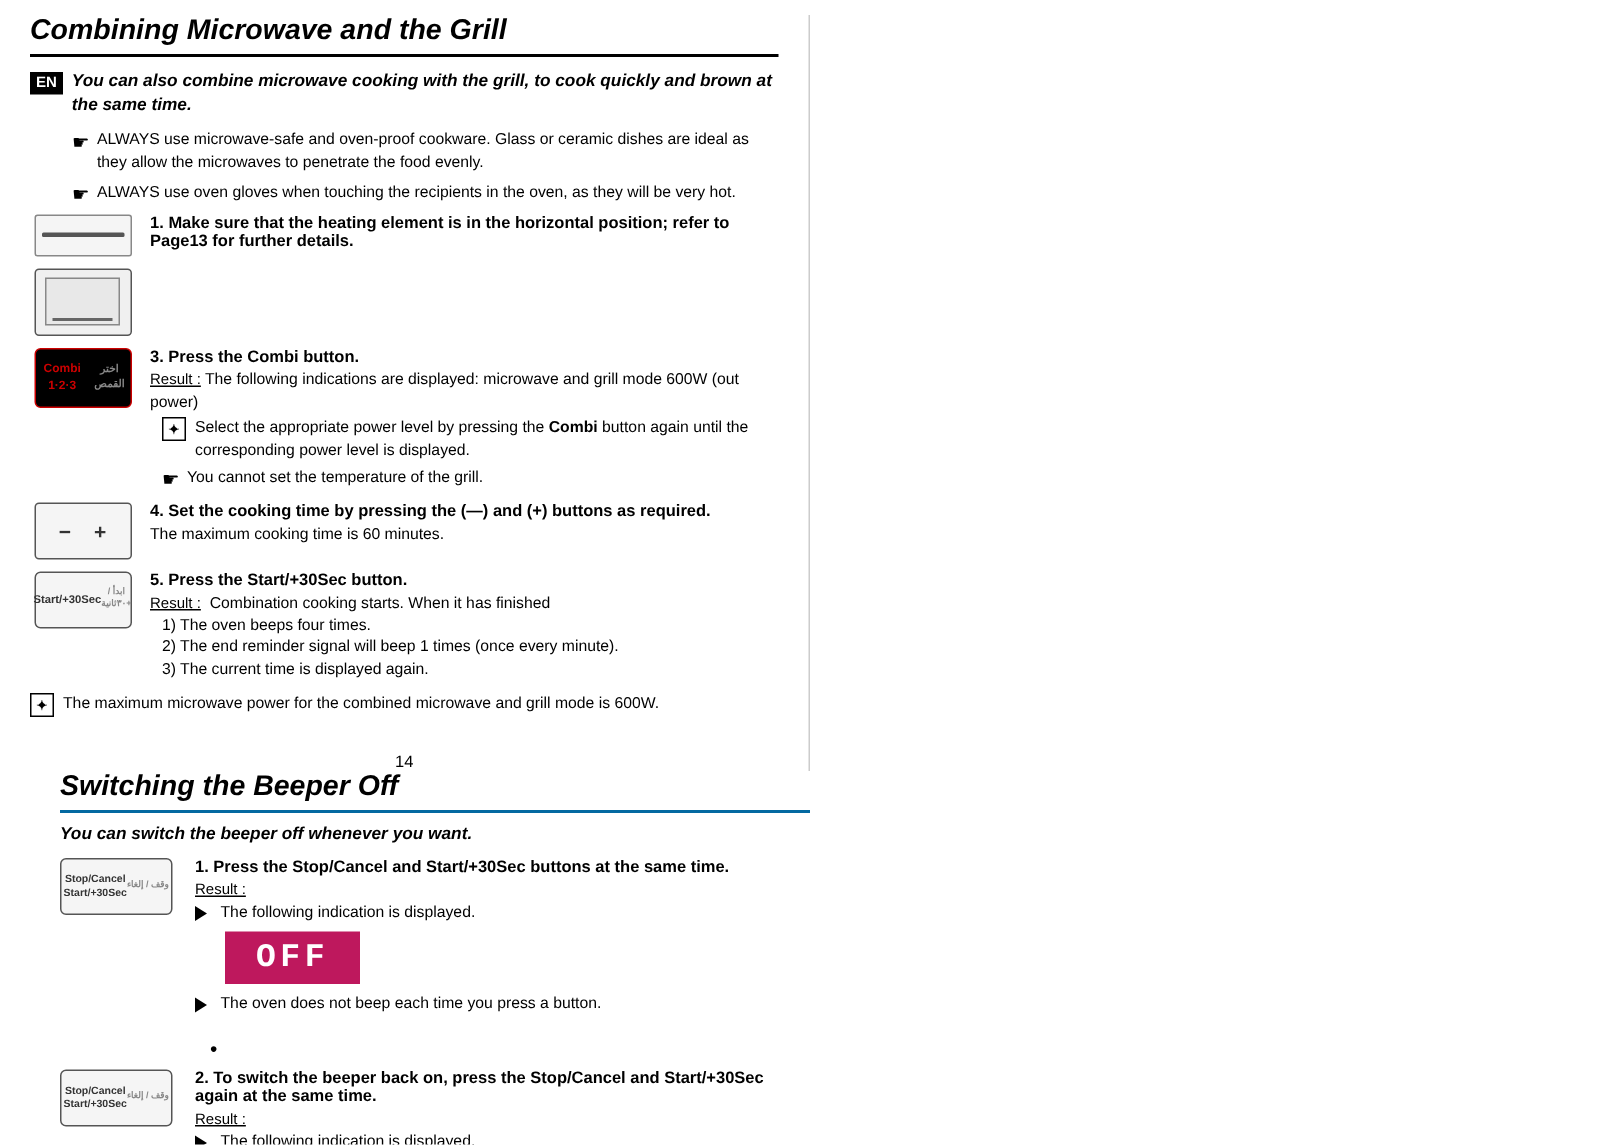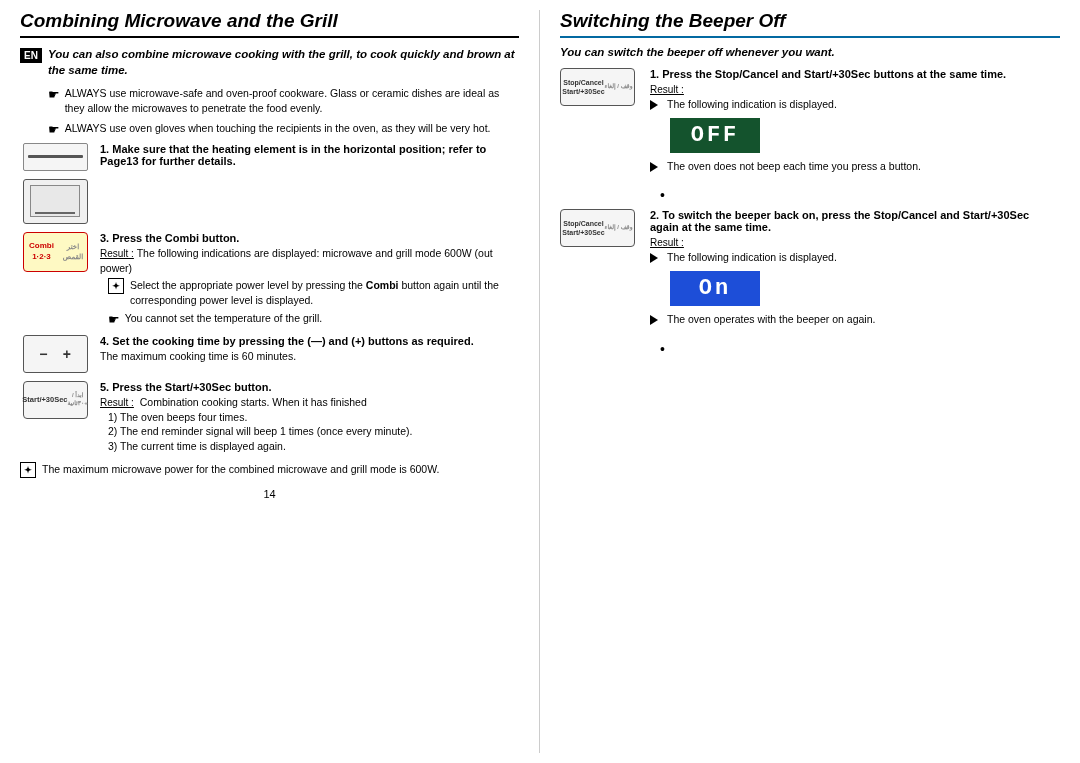--- a/index.html
+++ b/index.html
@@ -10,20 +10,21 @@
       font-family: Arial, sans-serif;
       font-size: 11px;
       color: #000;
       overflow: hidden;
     }
     .page {
       display: flex;
       width: 1080px;
       height: 763px;
       padding: 10px 20px 10px 20px;
+      flex-direction: column;
     }
     .left-col {
       width: 520px;
       padding-right: 20px;
       border-right: 1px solid #ccc;
     }
     .right-col {
       width: 520px;
       padding-left: 20px;
     }
@@ -158,21 +159,21 @@
     .img-oven-shelf {
       width: 40px;
       height: 2px;
       background: #666;
     }
     .img-combi-btn {
       width: 65px;
       height: 40px;
       border: 1.5px solid #cc0000;
       border-radius: 4px;
-      background: #fef9c3;
+      background: #000000;
       display: flex;
       align-items: center;
       justify-content: center;
       font-size: 8px;
       color: #cc0000;
       font-weight: bold;
       text-align: center;
       line-height: 1.3;
     }
     .img-timer {
@@ -223,21 +224,21 @@
       font-weight: bold;
       margin-right: 6px;
       flex-shrink: 0;
     }
     .note-text {
       font-size: 10.5px;
       line-height: 1.4;
     }
     .page-number {
       text-align: center;
-      margin-top: 10px;
+      margin-top: 24px;
       font-size: 11px;
     }
     
     .right-section-title {
       font-size: 19px;
       font-style: italic;
       font-weight: bold;
       border-bottom: 2px solid #0369a1;
       padding-bottom: 4px;
       margin-bottom: 8px;
@@ -270,21 +271,21 @@
       display: flex;
       align-items: center;
       justify-content: center;
       font-size: 7px;
       font-weight: bold;
       color: #333;
       text-align: center;
       line-height: 1.3;
     }
     .display-off {
-      background: #14532d;
+      background: #be185d;
       color: #fff;
       font-size: 22px;
       font-weight: bold;
       font-family: 'Courier New', monospace;
       width: 90px;
       height: 35px;
       display: flex;
       align-items: center;
       justify-content: center;
       margin: 6px 0 6px 20px;

